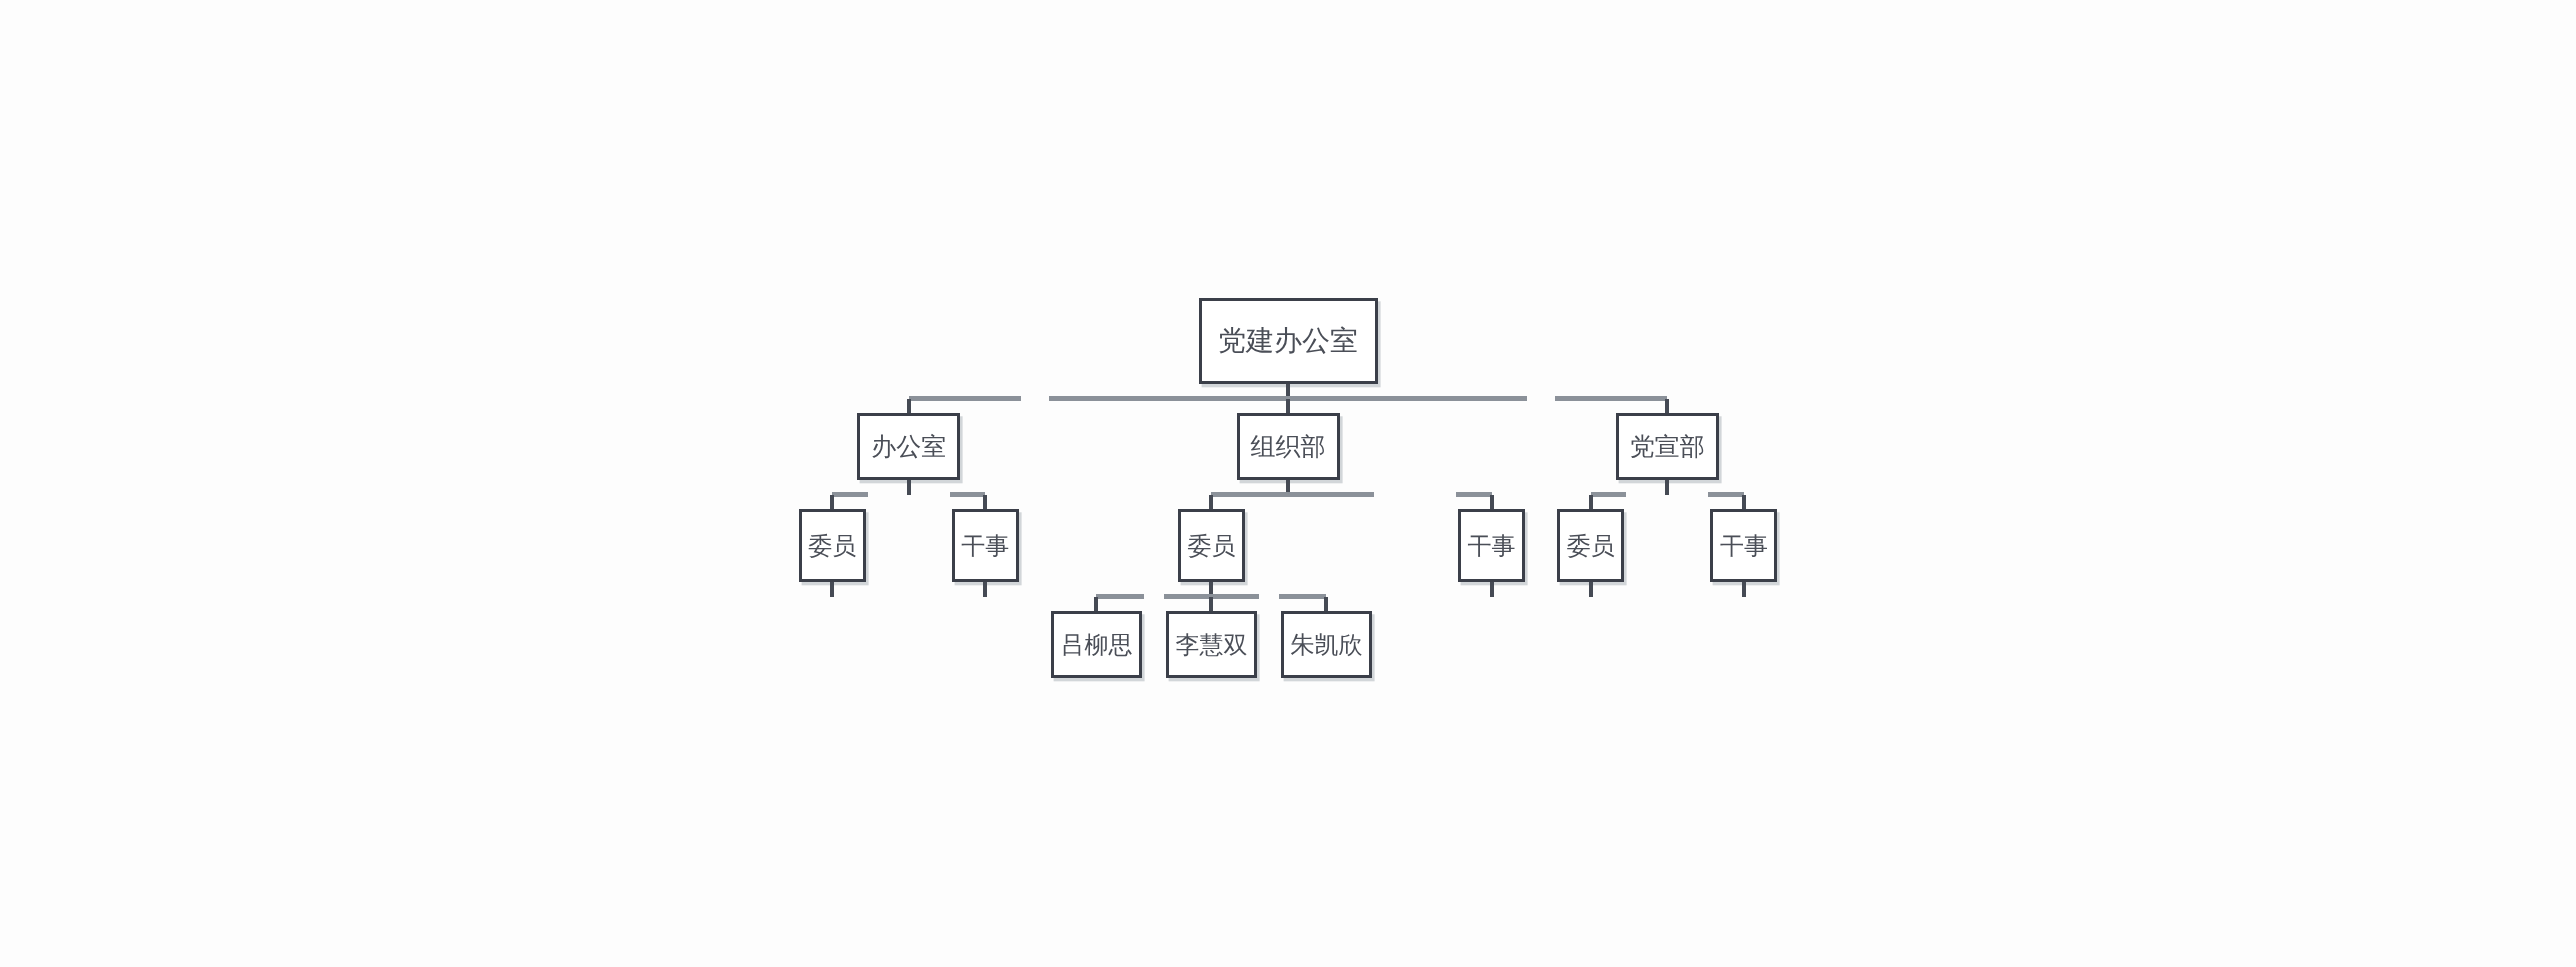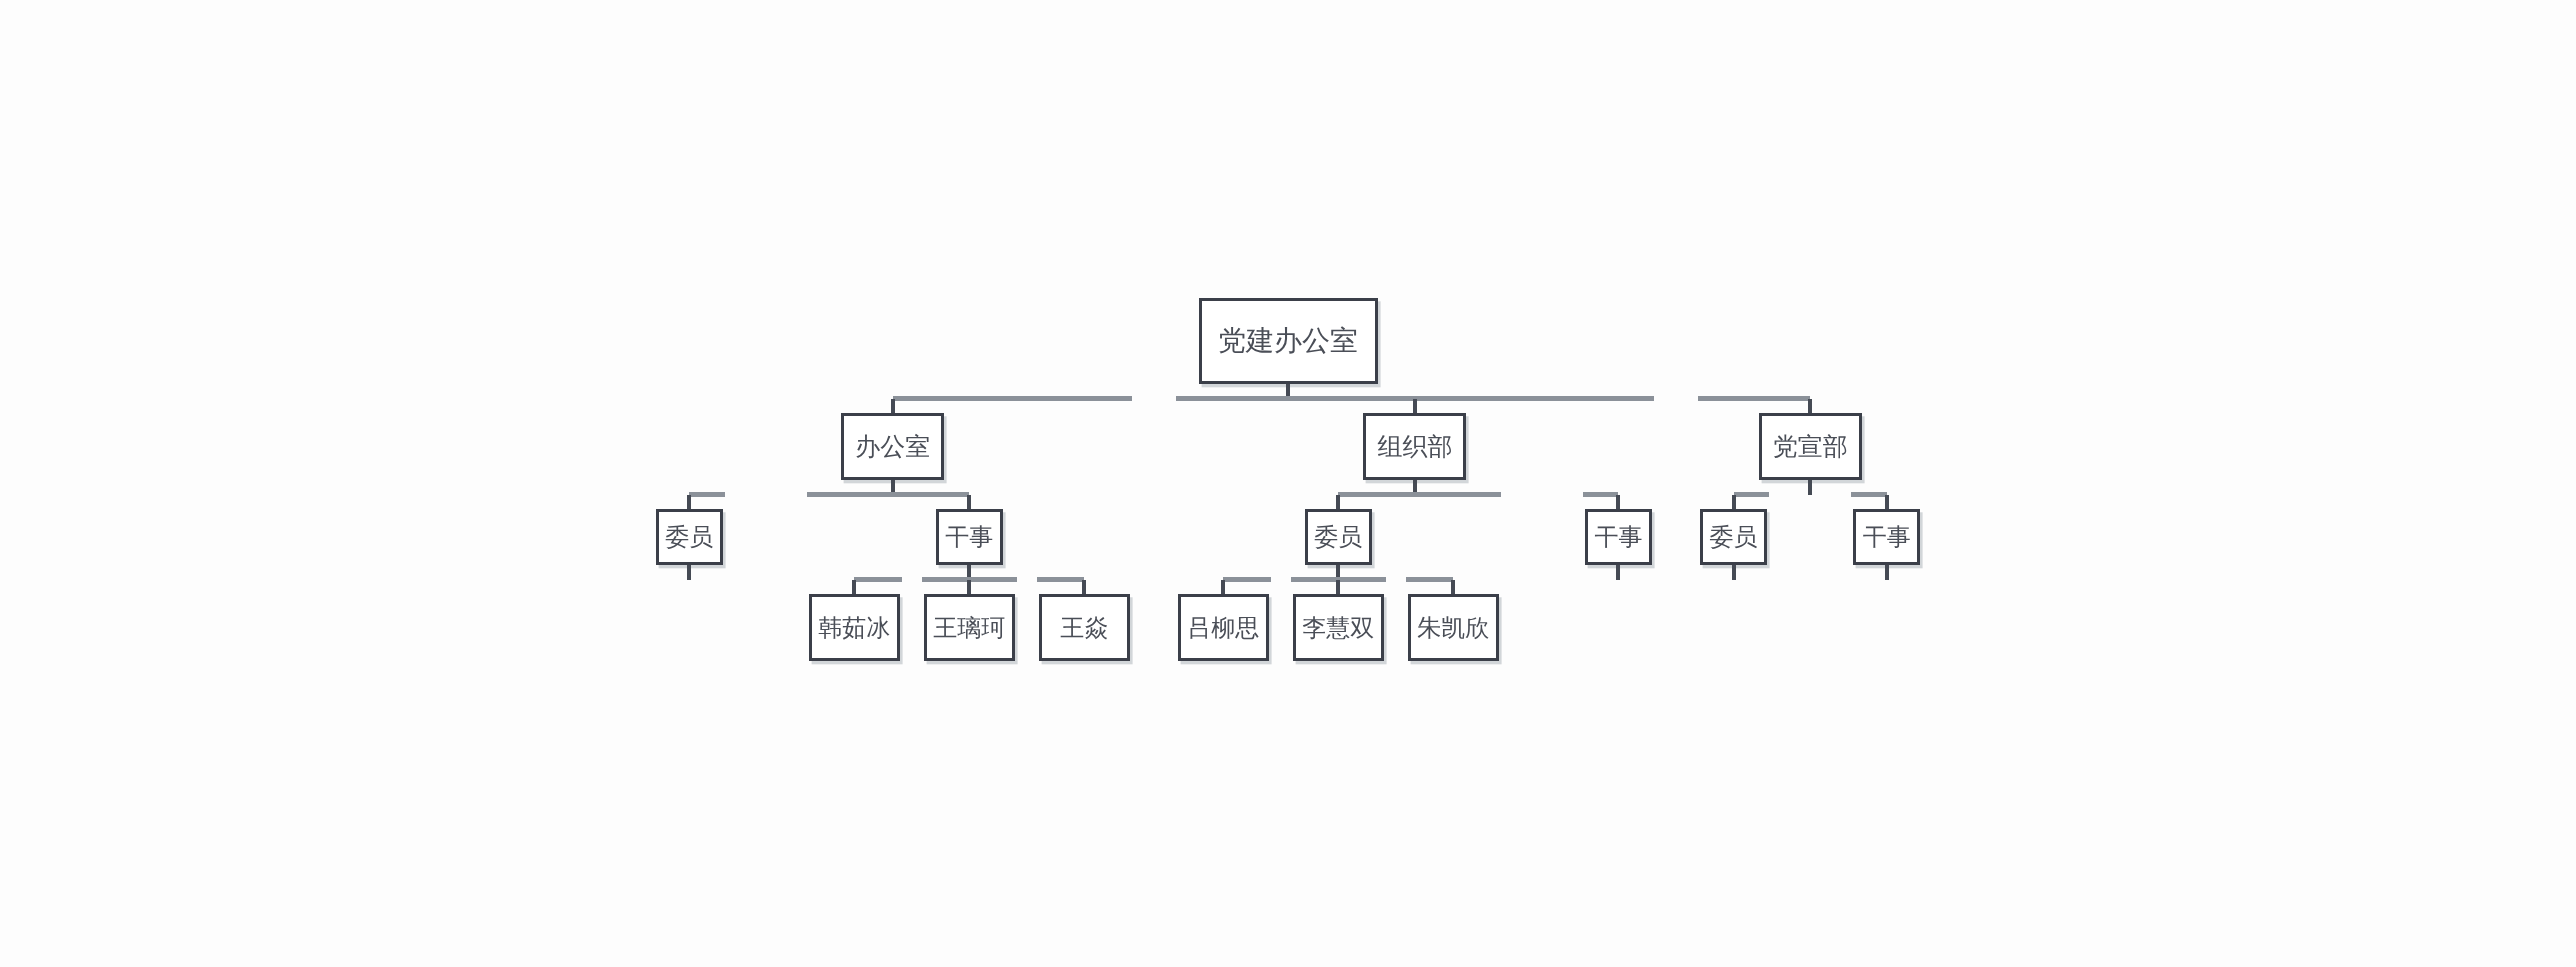--- a/index.html
+++ b/index.html
@@ -28,25 +28,25 @@
     background: #ffffff;
     border: 3.3px solid var(--border-c);
     color: var(--text-c);
     display: flex; align-items: center; justify-content: center;
     text-align: center;
     box-shadow: 2.6px 3.3px 0 rgba(130,140,150,0.35);
     white-space: nowrap;
   }
   .box.d0 { min-width: 179px; height: 86px; font-size: 28px; padding: 0 16px; }
   .box.d1 { min-width: 103px; height: 67px; font-size: 25px; padding: 0 10.5px; }
-  .box.d2 { min-width: 66px; height: 56px;  font-size: 24px; padding: 0 6.6px; }
+  .box.d2 { min-width: 66px; height: 73px;  font-size: 24px; padding: 0 6.6px; }
   .box.d3 { width: 91px;     height: 67px; font-size: 24px; padding: 0 2.6px; }
   .stub { width: 4px; height: 14.5px; background: var(--vert-c); }
   .children { display: flex; align-items: flex-start; }
-  .children.g0 { gap: 48px; }
+  .children.g0 { gap: 32px; }
   .children.g1 { gap: 86px; }
   .children.g2 { gap: 24px; }
   .branch {
     position: relative;
     display: flex; flex-direction: column; align-items: center;
     padding-top: 14.5px;
   }
   .branch::before {                 
     content: ""; position: absolute;
     top: -2.6px; left: -2px; right: -2px; height: 4.6px;
@@ -77,37 +77,20 @@
                 <div class="branch">
                   <div class="node">
                     <div class="box d2">委员</div>
                     <div class="stub"></div>
                   </div>
                 </div>
                 <div class="branch">
                   <div class="node">
                     <div class="box d2">干事</div>
                     <div class="stub"></div>
-                    <div class="children g2">
-                      <div class="branch">
-                        <div class="node">
-                          <div class="box d3">韩茹冰</div>
-                        </div>
-                      </div>
-                      <div class="branch">
-                        <div class="node">
-                          <div class="box d3">王璃珂</div>
-                        </div>
-                      </div>
-                      <div class="branch">
-                        <div class="node">
-                          <div class="box d3">王焱</div>
-                        </div>
-                      </div>
-                    </div>
                   </div>
                 </div>
               </div>
             </div>
           </div>
           <div class="branch">
             <div class="node">
               <div class="box d1">组织部</div>
               <div class="stub"></div>
               <div class="children g1">

